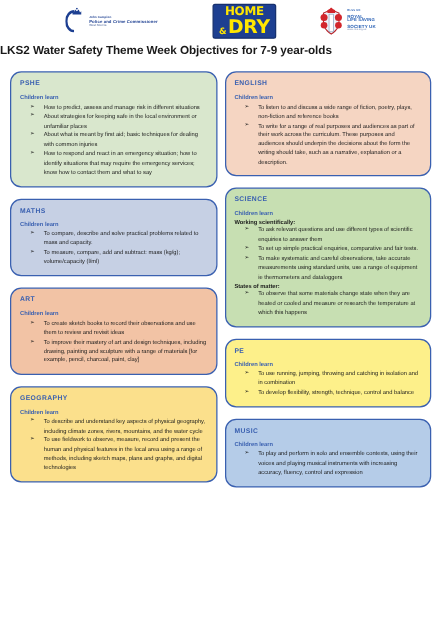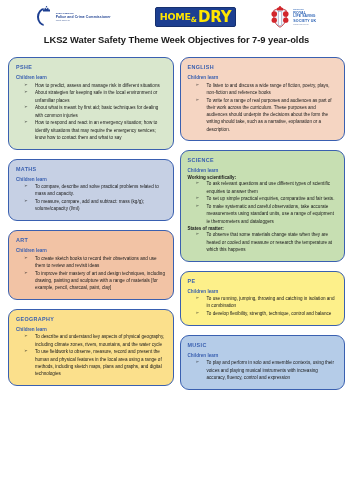--- a/index.html
+++ b/index.html
@@ -30,41 +30,40 @@
     position: absolute; left: 5px; top: 0px; width: 9px; height: 6px;
   }
   .pcc-txt { display:flex; flex-direction:column; justify-content:center; }
   .pcc-l1 { font-size: 2.4px; color:#1d3f91; font-weight:700; line-height:1.25; letter-spacing:.1px;}
   .pcc-l2 { font-size: 3.4px; color:#1d3f91; font-weight:700; line-height:1.3; letter-spacing:.1px;}
   .pcc-l3 { font-size: 2.4px; color:#7b8db5; font-weight:700; line-height:1.25;}
 
   
   .homedry {
     background: #1d3f91; border: 1.6px solid #16306e; border-radius: 2px;
-    padding: 1.5px 4px; display:flex; flex-direction:row; align-items:center;
+    padding: 1.5px 4px; display:flex; flex-direction:column; align-items:center;
     line-height: 0.95;
     margin-left: 10px;
   }
   .hd-r1 { color:#ffe600; font-size: 9.5px; font-weight: 900; letter-spacing:-0.2px; font-family:"DejaVu Sans", sans-serif;}
   .hd-r2 { display:flex; align-items:flex-end; gap:1px; }
   .hd-amp { color:#ffe600; font-size: 7px; font-weight:900; font-family:"DejaVu Sans", sans-serif;}
   .hd-dry { color:#ffe600; font-size: 15px; font-weight:900; letter-spacing:-0.2px; font-family:"DejaVu Sans", sans-serif;}
 
   
   .rlss { gap: 3px; }
   .rlss-shield { position: relative; width: 20px; height: 23px; }
   .rlss-txt { display:flex; flex-direction:column; justify-content:center; }
   .rlss-l1 { font-size:2.2px; color:#2b62b5; font-weight:700; line-height:1.2; letter-spacing:.15px;}
   .rlss-l2 { font-size:3.6px; color:#2b62b5; font-weight:800; line-height:1.15; letter-spacing:.1px;}
   .rlss-l3 { font-size:3.4px; color:#2b62b5; font-weight:800; line-height:1.15; letter-spacing:.1px;}
   .rlss-l4 { font-size:2px; color:#9aa8c4; font-weight:600; line-height:1.4;}
 
   .page-title {
     position: absolute; left:0; top: 34px; width: 353px;
-    text-align: center;
     font-size: 9.4px; font-weight: 700; color: #1a1a1a;
     letter-spacing: -0.05px;
   }
 
   
   .columns {
     position: absolute; left: 0; top: 57px; width: 353px;
     display: flex; gap: 6px; padding: 0 8px;
   }
   .col { display: flex; flex-direction: column; gap: 9px; width: 50%; }

